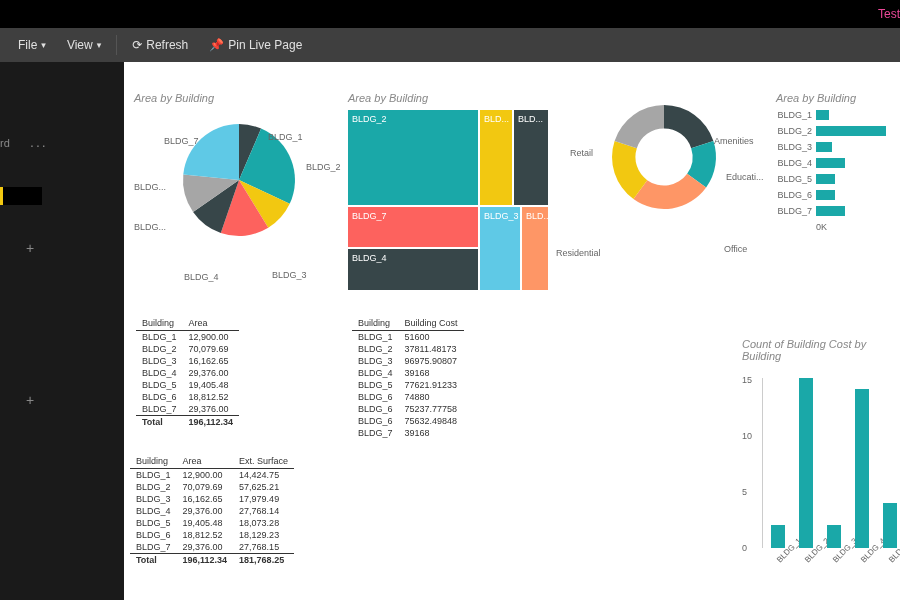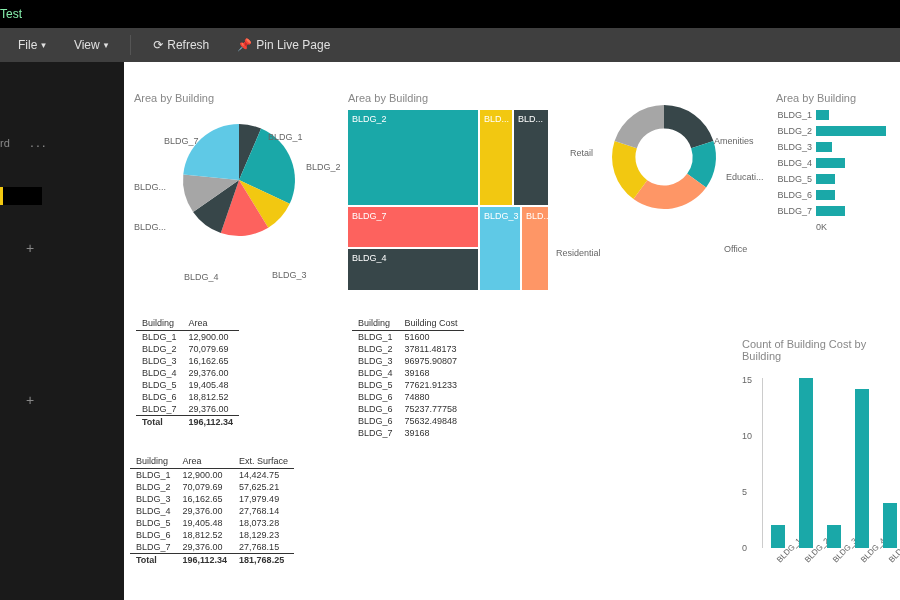--- a/index.html
+++ b/index.html
@@ -1,30 +1,30 @@
 <!DOCTYPE html>
 <html><head>
 <meta charset="utf-8">
 <style>
 * { margin:0; padding:0; box-sizing:border-box; font-family:"Segoe UI",Arial,sans-serif; }
 body { width:900px; height:600px; overflow:hidden; background:#1a1a1a; position:relative; }
-.titlebar { height:28px; background:#000; color:#86efac; font-size:12px; display:flex; align-items:center; justify-content:flex-start; }
-.toolbar { height:34px; background:#3f3f3f; display:flex; align-items:center; padding:0 8px; gap:8px; }
+.titlebar { height:28px; background:#000; color:#ec4899; font-size:12px; display:flex; align-items:center; justify-content:flex-end; }
+.toolbar { height:34px; background:#3f3f3f; display:flex; align-items:center; padding:0 8px; gap:1px; }
 .tb-item { color:#e0e0e0; font-size:12px; padding:0 10px; height:100%; display:flex; align-items:center; gap:4px; cursor:pointer; }
 .tb-sep { width:1px; height:20px; background:#555; margin:0 4px; }
 .chev { font-size:9px; }
 .tb-icon { font-size:12px; }
 .sidebar { position:absolute; left:0; top:62px; width:48px; height:538px; background:#1a1a1a; }
 .side-stub { position:absolute; left:0; top:75px; width:10px; height:14px; color:#888; font-size:11px; }
 .side-more { position:absolute; left:30px; top:72px; color:#888; font-size:14px; letter-spacing:2px; }
 .side-sel { position:absolute; left:0; top:125px; width:42px; height:18px; background:#000; border-left:3px solid #f2c811; }
 .side-plus { position:absolute; left:26px; color:#888; font-size:14px; }
 .canvas { position:absolute; left:124px; top:62px; width:776px; height:538px; background:#fff; }
 .viz { position:absolute; }
-.viz-title { font-size:11px; color:#888; margin-bottom:6px; }
+.viz-title { font-size:11px; color:#888; margin-bottom:6px;font-style:italic; }
 
 .pie-wrap { width:210px; }
 .pie-svg { width:140px; height:140px; display:block; margin:0 auto; }
 .pie-lbl { position:absolute; font-size:9px; color:#666; white-space:nowrap; }
 
 .tree { width:200px; height:180px; position:relative; }
 .tcell { position:absolute; color:#fff; font-size:9px; padding:4px; overflow:hidden; }
 
 .donut-wrap { width:200px; }
 .donut-svg { width:130px; height:130px; display:block; margin:0 auto; }

